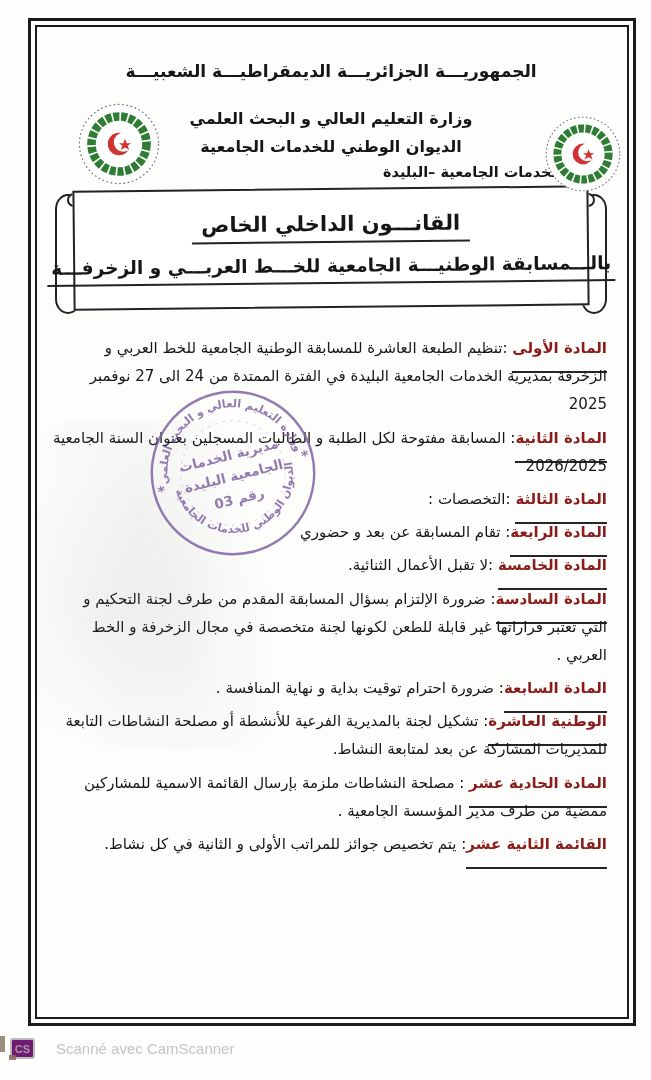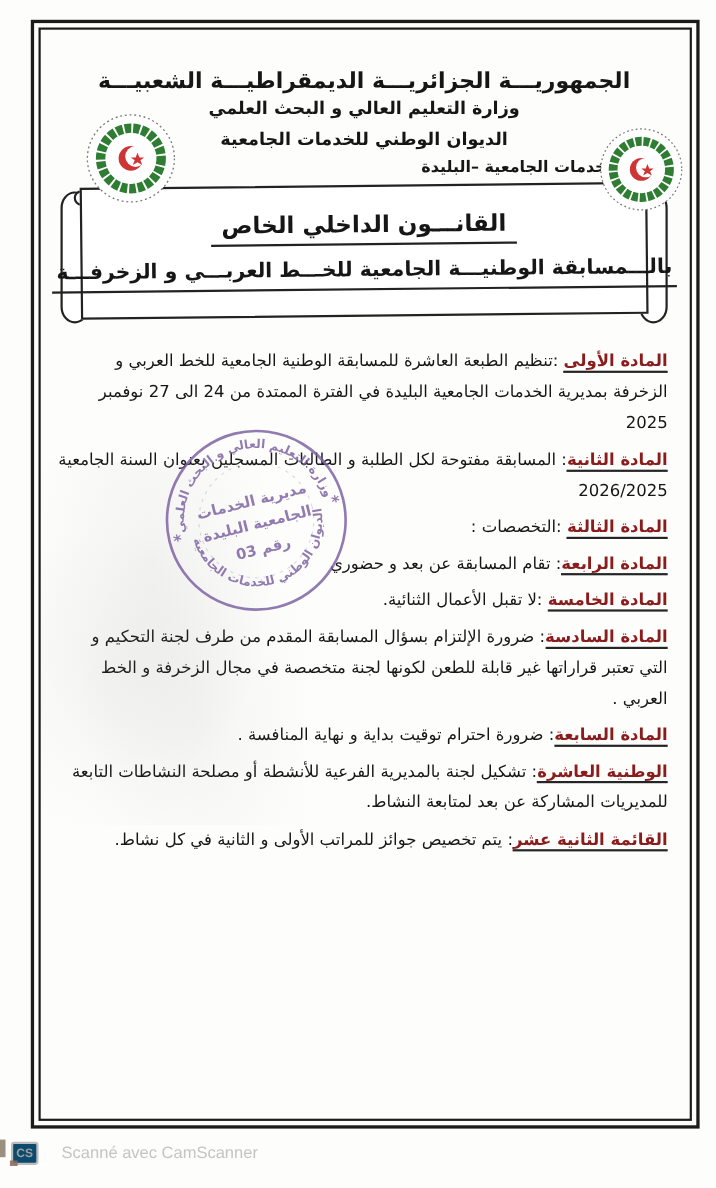--- a/index.html
+++ b/index.html
@@ -18,21 +18,21 @@
   }
   .frame-inner {
     width:100%; height:100%;
     border:2px solid #1b1b1b;
     direction:rtl;
     padding:34px 14px 0 12px;
   }
 
   
   .hdr { text-align:center; }
-  .hdr-line1 { font-size:20px; font-weight:bold; letter-spacing:.5px; margin-bottom:4px; }
+  .hdr-line1 { font-size:17px; font-weight:bold; letter-spacing:.5px; margin-bottom:28px; }
   .hdr-line2 { font-size:16px; font-weight:bold; margin-bottom:9px; }
   .hdr-line3 { font-size:16px; font-weight:bold; margin-bottom:8px; }
   .hdr-dir   { text-align:right; font-size:14.5px; font-weight:bold; padding-left:30px; margin-bottom:2px; }
 
   
   .banner { position:relative; height:138px; margin:0 2px 10px 2px; }
   .roll {
     position:absolute; top:12px; bottom:6px; width:26px;
     border:2px solid #222; border-radius:13px / 15px; background:#fff;
   }
@@ -59,21 +59,21 @@
     font-size:18.5px; font-weight:bold;
     border-bottom:2px solid #222; padding:0 4px 6px 4px;
     white-space:nowrap;
   }
 
   
   .articles { padding:4px 6px 0 4px; font-size:15px; line-height:1.88; text-align:right; }
   .article { margin-bottom:5px; }
   .lbl {
     color:#8a1c1c; font-weight:bold;
-    border-bottom:2px solid #252525; padding-bottom:0;
+    border-bottom:2px solid #252525; padding-bottom:14px;
   }
   .txt { color:#161616; }
   .spec-list { list-style:none; margin:2px 58px 4px 0; }
   .spec-item { margin-bottom:2px; font-weight:bold; }
   .spec-bullet { color:#141414; margin-left:8px; font-size:14px; }
 
   
   .emblem { position:absolute; }
   .emblem-left  { left:76px;  top:101px; width:86px; height:86px; }
   .emblem-right { left:543px; top:114px; width:80px; height:80px; }
@@ -102,21 +102,21 @@
   .scan-footer {
     position:absolute; left:10px; top:1038px;
     display:flex; align-items:center; gap:9px;
     font-family:"Liberation Sans", sans-serif;
   }
   .cs-badge {
     width:25px; height:21px;
     border:2px solid #bcbcbc; border-radius:3px;
     color:#9e9e9e; font-weight:bold; font-size:11px;
     display:flex; align-items:center; justify-content:center;
-    position:relative; background:#0c4a6e;
+    position:relative; background:#701a75;
   }
   .cs-badge::after {
     content:""; position:absolute; left:-3px; bottom:-3px;
     width:7px; height:5px; background:#8d6a5a; opacity:.85;
   }
   .scan-text { color:#c4c4c4; font-size:15px;margin-left:12px; }
   .edge-mark {
     position:absolute; left:0; top:1036px; width:5px; height:16px;
     background:#7a6a55; opacity:.75;
   }
@@ -163,20 +163,21 @@
       <p class="article"><span class="lbl">المادة الخامسة</span><span class="txt"> :لا تقبل الأعمال الثنائية.</span></p>
 
       <p class="article"><span class="lbl">المادة السادسة</span><span class="txt">: ضرورة الإلتزام بسؤال المسابقة المقدم من طرف لجنة التحكيم و التي تعتبر قراراتها غير قابلة للطعن لكونها لجنة متخصصة في مجال الزخرفة و الخط العربي .</span></p>
 
       <p class="article"><span class="lbl">المادة السابعة</span><span class="txt">: ضرورة احترام توقيت بداية و نهاية المنافسة .</span></p>
 
 
 
       <p class="article"><span class="lbl">الوطنية العاشرة</span><span class="txt">: تشكيل لجنة بالمديرية الفرعية للأنشطة أو مصلحة النشاطات التابعة للمديريات المشاركة عن بعد لمتابعة النشاط.</span></p>
 
+      <p class="article"><span class="lbl">المادة الحادية عشر</span><span class="txt"> : مصلحة النشاطات ملزمة بإرسال القائمة الاسمية للمشاركين ممضية من طرف مدير المؤسسة الجامعية .</span></p>
 
       <p class="article"><span class="lbl">القائمة الثانية عشر</span><span class="txt">: يتم تخصيص جوائز للمراتب الأولى و الثانية في كل نشاط.</span></p>
 
     </main>
   </div>
 </div>
 
 <svg class="emblem emblem-left" viewBox="0 0 100 100" aria-hidden="true">
   <circle cx="50" cy="50" r="46" fill="#ffffff" stroke="#777" stroke-width="1.4" stroke-dasharray="2 3"></circle>
   <circle cx="50" cy="50" r="32" fill="none" stroke="#2e7d32" stroke-width="10" stroke-dasharray="7 2"></circle>

